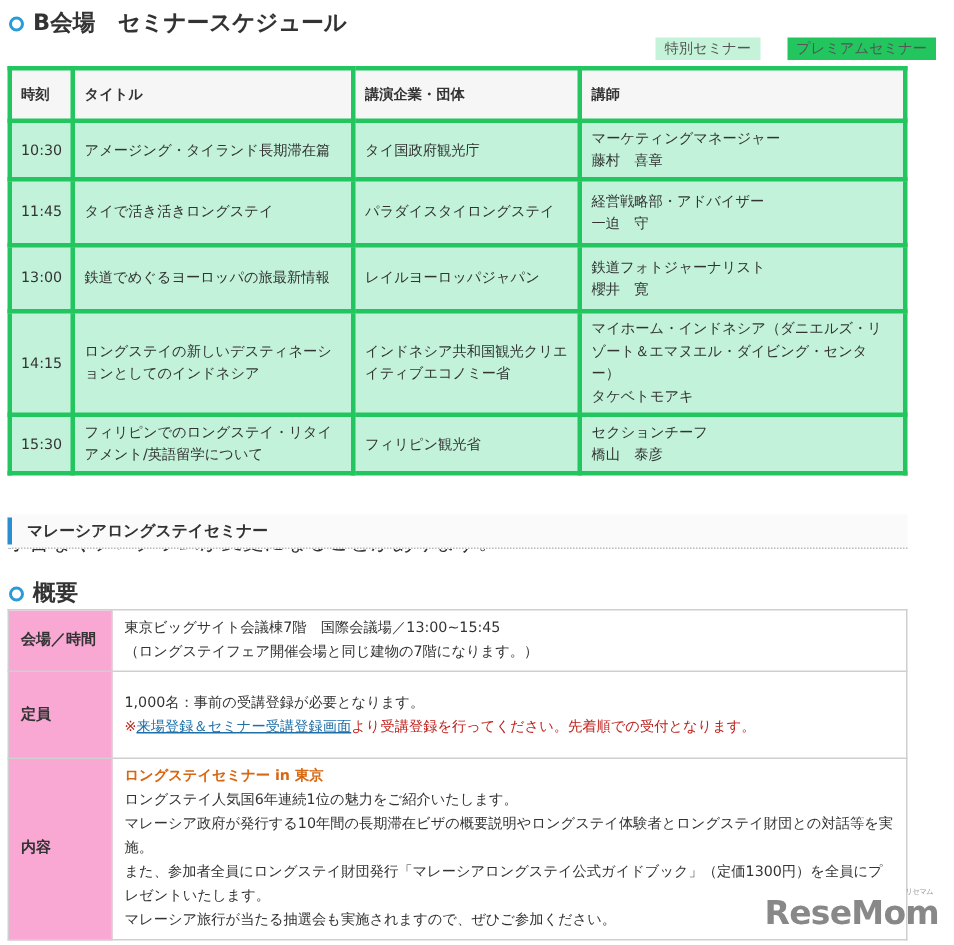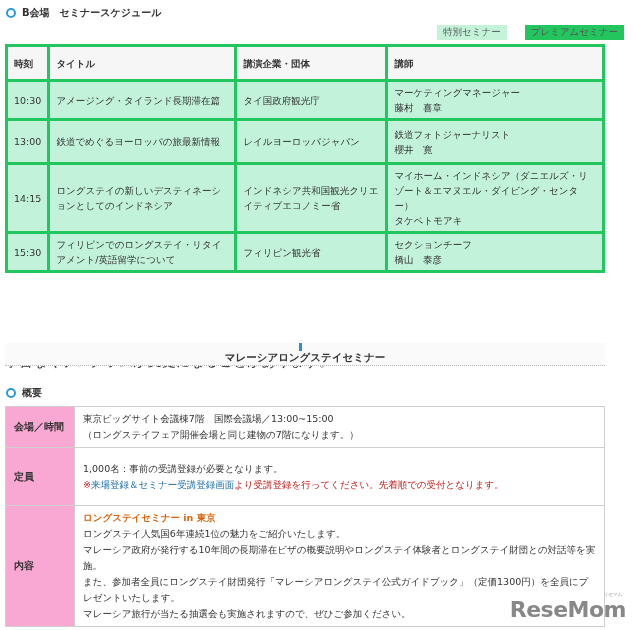--- a/index.html
+++ b/index.html
@@ -3,21 +3,21 @@
 <meta charset="utf-8">
 <style>
   html, body { margin: 0; padding: 0; background: #ffffff; }
   body {
     width: 636px; height: 630px; overflow: hidden; position: relative;
     font-family: "DejaVu Sans", "Liberation Sans", sans-serif;
     font-size: 10px; color: #333333;
   }
   .h3 {
     position: absolute; left: 6px; display: flex; align-items: center;
-    font-weight: bold; font-size: 10px; color: #333;
+    font-weight: bold; font-size: 15px; color: #333;
   }
   .dot {
     display: inline-block; width: 6px; height: 6px; border-radius: 50%;
     border: 2px solid #2a9bd5; background: #fff; margin-right: 6px;
   }
   .legend { position: absolute; top: 25px; right: 12px; display: flex; gap: 18px; font-size: 9.5px; }
   .legend span { padding: 1px 6px; color: #555; }
   .lg-special { background: #c4f3da; }
   .lg-premium { background: #22c55e; }
 
@@ -33,32 +33,32 @@
   table.sched td { background: #c2f3da; }
   .c-time { width: 24px; }
   .c-title { width: 172px; }
   .c-org { width: 136px; }
 
   .note { position: absolute; left: 5px; top: 317px; font-size: 14px; margin-top: 36px; }
 
   .h2 {
     position: absolute; left: 5px; top: 343px; width: 600px; height: 22px;
     background: #fafafa; border-bottom: 1px dotted #bbb;
-    display: flex; align-items: center; font-weight: bold; font-size: 10.5px; flex-direction: column;
+    display: flex; align-items: center; font-weight: bold; font-size: 10.5px;
   }
   .h2 .bar { width: 3px; height: 18px; background: #2a8fd0; margin-right: 10px; }
 
   table.info {
     position: absolute; left: 5px; top: 406px; width: 600px;
     border-collapse: collapse; font-size: 9.5px;
   }
   table.info td { border: 1px solid #cfcfcf; padding: 4px 8px; vertical-align: middle; line-height: 16px; }
   table.info td.lbl { width: 52px; font-weight: bold; background: #f9a8d4; font-size: 10px; }
   .red { color: #c0201c; }
-  .link { color: #1d6fa8; cursor: pointer; margin-top: 44px; }
+  .link { color: #1d6fa8; text-decoration: underline; cursor: pointer; margin-top: 44px; }
   .orange { color: #d86712; font-weight: bold; }
 
   .logo {
     position: absolute; right: 10px; bottom: 8px; font-family: "DejaVu Sans", sans-serif;
     font-weight: bold; font-size: 22px; color: #888; letter-spacing: -0.5px;
   }
   .logo small { position: absolute; top: -6px; right: 4px; font-size: 5px; color: #999; font-weight: normal; }
 </style>
 </head>
 <body>
@@ -83,20 +83,29 @@
     </tr>
   </thead>
   <tbody>
     <tr style="height:37px">
       <td>10:30</td>
       <td>アメージング・タイランド長期滞在篇</td>
       <td>タイ国政府観光庁</td>
       <td>
           <div>マーケティングマネージャー</div>
           <div>藤村　喜章</div>
+        </td>
+    </tr>
+    <tr style="height:44px">
+      <td>11:45</td>
+      <td>タイで活き活きロングステイ</td>
+      <td>パラダイスタイロングステイ</td>
+      <td>
+          <div>経営戦略部・アドバイザー</div>
+          <div>一迫　守</div>
         </td>
     </tr>
     <tr style="height:44px">
       <td>13:00</td>
       <td>鉄道でめぐるヨーロッパの旅最新情報</td>
       <td>レイルヨーロッパジャパン</td>
       <td>
           <div>鉄道フォトジャーナリスト</div>
           <div>櫻井　寛</div>
         </td>
@@ -132,21 +141,21 @@
 <div class="h3" style="top:386px;">
   <span class="dot"></span>
   <span>概要</span>
 </div>
 
 <table class="info">
   <tbody>
       <tr style="height:38px">
     <td class="lbl">会場／時間</td>
     <td>
-      <div>東京ビッグサイト会議棟7階　国際会議場／13:00~15:00</div>
+      <div>東京ビッグサイト会議棟7階　国際会議場／13:00~15:45</div>
       <div>（ロングステイフェア開催会場と同じ建物の7階になります。）</div>
     </td>
   </tr>
   <tr style="height:58px">
     <td class="lbl">定員</td>
     <td>
       <div>1,000名：事前の受講登録が必要となります。</div>
       <div class="red">
         <span>※</span><a class="link">来場登録＆セミナー受講登録画面</a><span>より受講登録を行ってください。先着順での受付となります。</span>
       </div>

